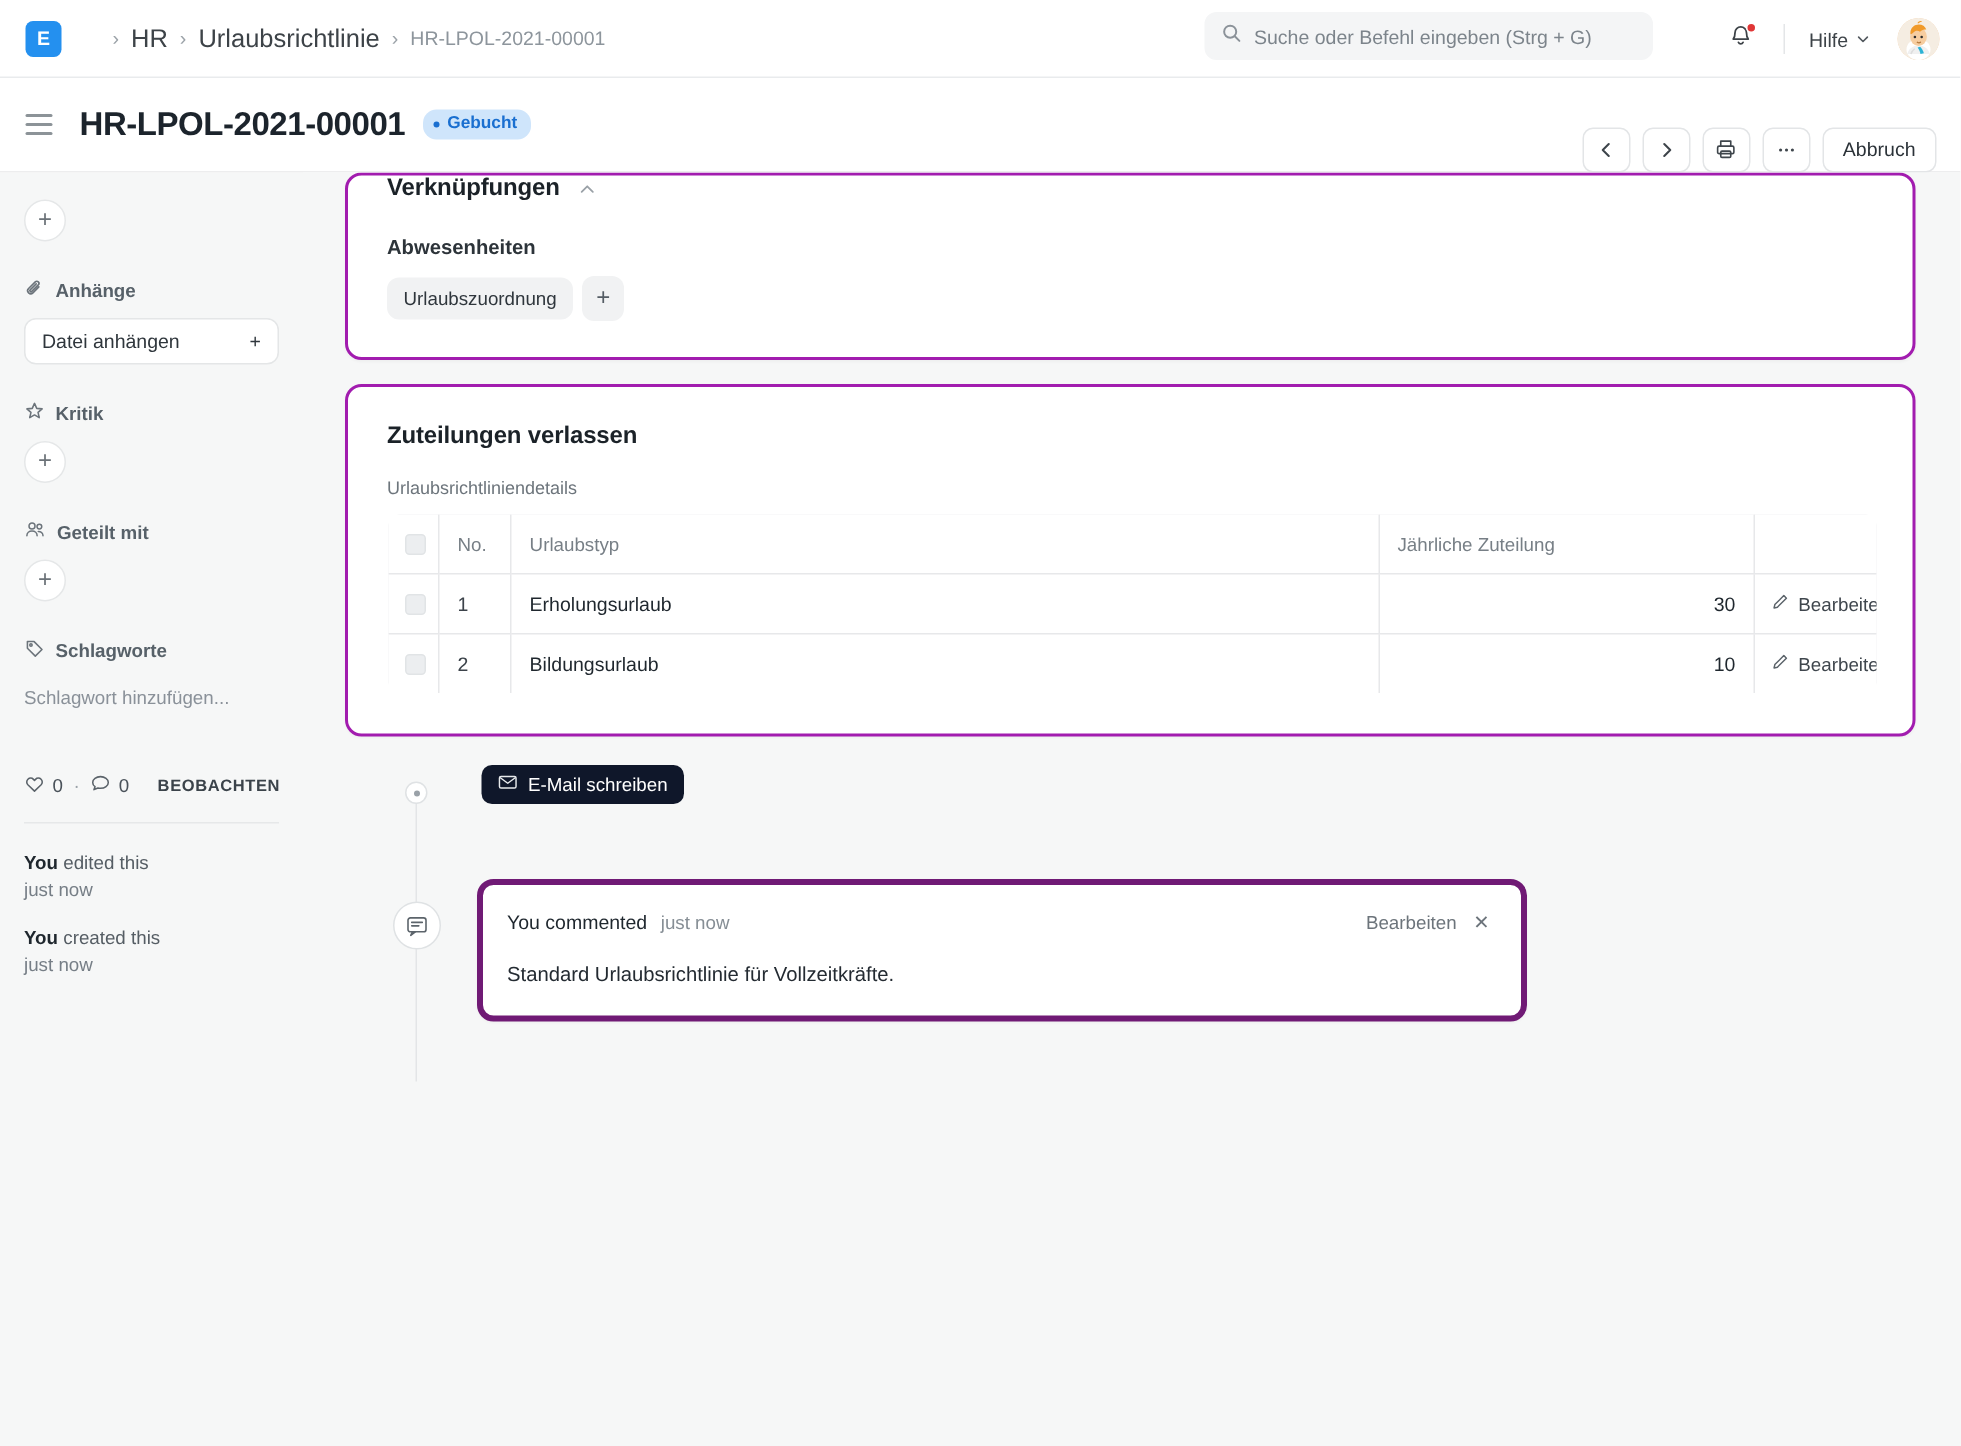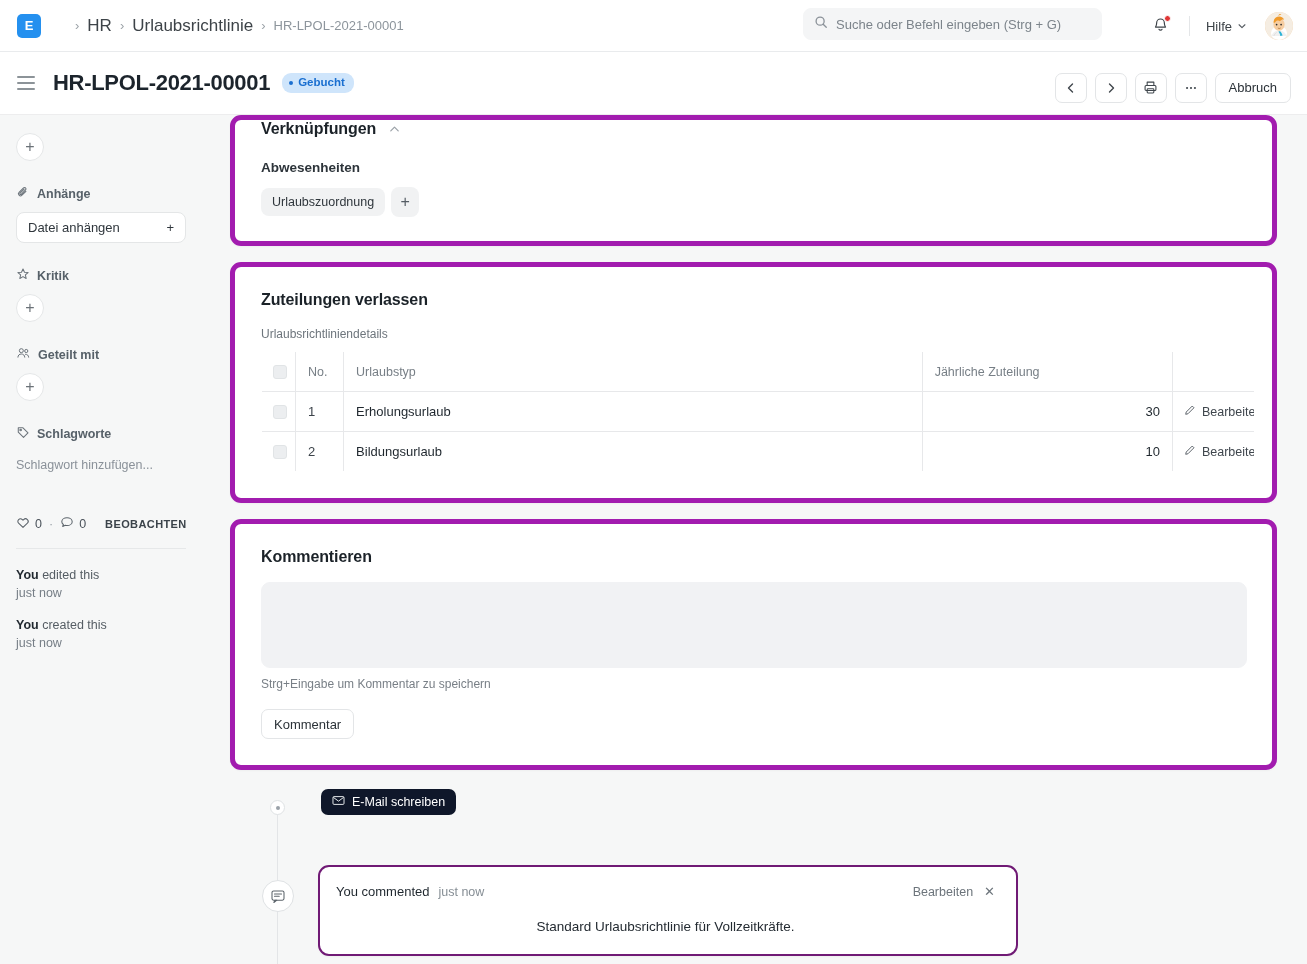--- a/index.html
+++ b/index.html
@@ -109,21 +109,21 @@
     margin-left: 12px;
     background: #cfe5fb; color: #1a6fd0;
     font-size: 11.5px; font-weight: 600;
     border-radius: 9px;
     padding: 4px 9px 4px 7px;
     display: inline-flex; align-items: center; gap: 5px;
     line-height: 1;
   }
   .badge .dot { width: 4px; height: 4px; border-radius: 50%; background: #1a6fd0; display:block; }
   .head-actions {
-    position: absolute; right: 16px; top: 4px; height: 63px;
+    position: absolute; right: 16px; top: 16px; height: 63px;
     display: flex; align-items: center; gap: 8px;
   }
   .icon-btn {
     width: 32px; height: 30px; border: 1px solid #e3e5e7;
     background: #fff; border-radius: 7px;
     display: flex; align-items: center; justify-content: center;
     cursor: pointer; color: #40474d;
   }
   .txt-btn {
     height: 30px; border: 1px solid #e3e5e7; background: #fff;
@@ -184,21 +184,21 @@
 
   .main {
     flex: 1 1 auto;
     background: #f6f7f7;
     padding: 0 30px 0 28px;
     overflow: hidden;
     position: relative;
   }
   .card {
     background: #fff;
-    border: 5px solid #a21caf;
+    border: 2px solid #a21caf;
     border-radius: 11px;
     box-shadow: 0 1px 2px rgba(25,30,36,0.035);
     margin-bottom: 16px;
   }
   .card-top { padding: 0 26px 24px 26px; margin-bottom: 16px; }
 
   .sec-title-row { display: flex; align-items: center; gap: 12px; }
   .sec-title { font-size: 16px; font-weight: 700; color: #1b2228; letter-spacing: -0.1px; }
   .chev-up { color: #9aa1a7; cursor: pointer; display: flex; }
 
@@ -295,25 +295,24 @@
   .tl-icon {
     width: 32px; height: 32px; border-radius: 50%;
     background: #fff; border: 1px solid #dfe2e4;
     display: flex; align-items: center; justify-content: center;
     margin-left: 10px; margin-top: 15px; z-index: 2; flex: 0 0 auto;
     color: #5c646b;
   }
   .cmt-card {
     margin-left: 24px;
     width: 700px;
-    background: #fff; border: 2px solid #701a75;
+    background: #fff; border: 4px solid #701a75;
     border-radius: 11px;
     box-shadow: 0 1px 2px rgba(25,30,36,0.035);
     padding: 17px 21px 20px 16px;
-    text-align: center;
   }
   .cmt-head { display: flex; align-items: center; }
   .cmt-who { font-size: 13px; color: #1f272e; }
   .cmt-when { font-size: 12.5px; color: #868e95; margin-left: 9px; }
   .cmt-actions { margin-left: auto; display: flex; align-items: center; gap: 11px; }
   .cmt-edit { font-size: 12.5px; color: #6c747b; cursor: pointer; }
   .cmt-x { font-size: 13px; color: #6c747b; cursor: pointer; line-height: 1; }
   .cmt-text { font-size: 13.5px; color: #242b32; margin-top: 20px; }
 </style>
 </head>
@@ -587,28 +586,20 @@
                   </span>
                   <span>Bearbeiten</span>
                 </span>
               </td>
             </tr>
           </tbody>
         </table>
       </div>
     </div>
 
-    <div class="card">
-      <div class="card-body">
-        <div class="sec-title">Kommentieren</div>
-        <div class="comment-area"></div>
-        <div class="hint">Strg+Eingabe um Kommentar zu speichern</div>
-        <button class="cmt-btn">Kommentar</button>
-      </div>
-    </div>
 
     <div class="timeline">
       <div class="tl-line"></div>
 
       <div class="tl-row">
         <div class="tl-dot-sm">
             <i></i>
           </div>
         <div class="mail-btn">
           <span>

